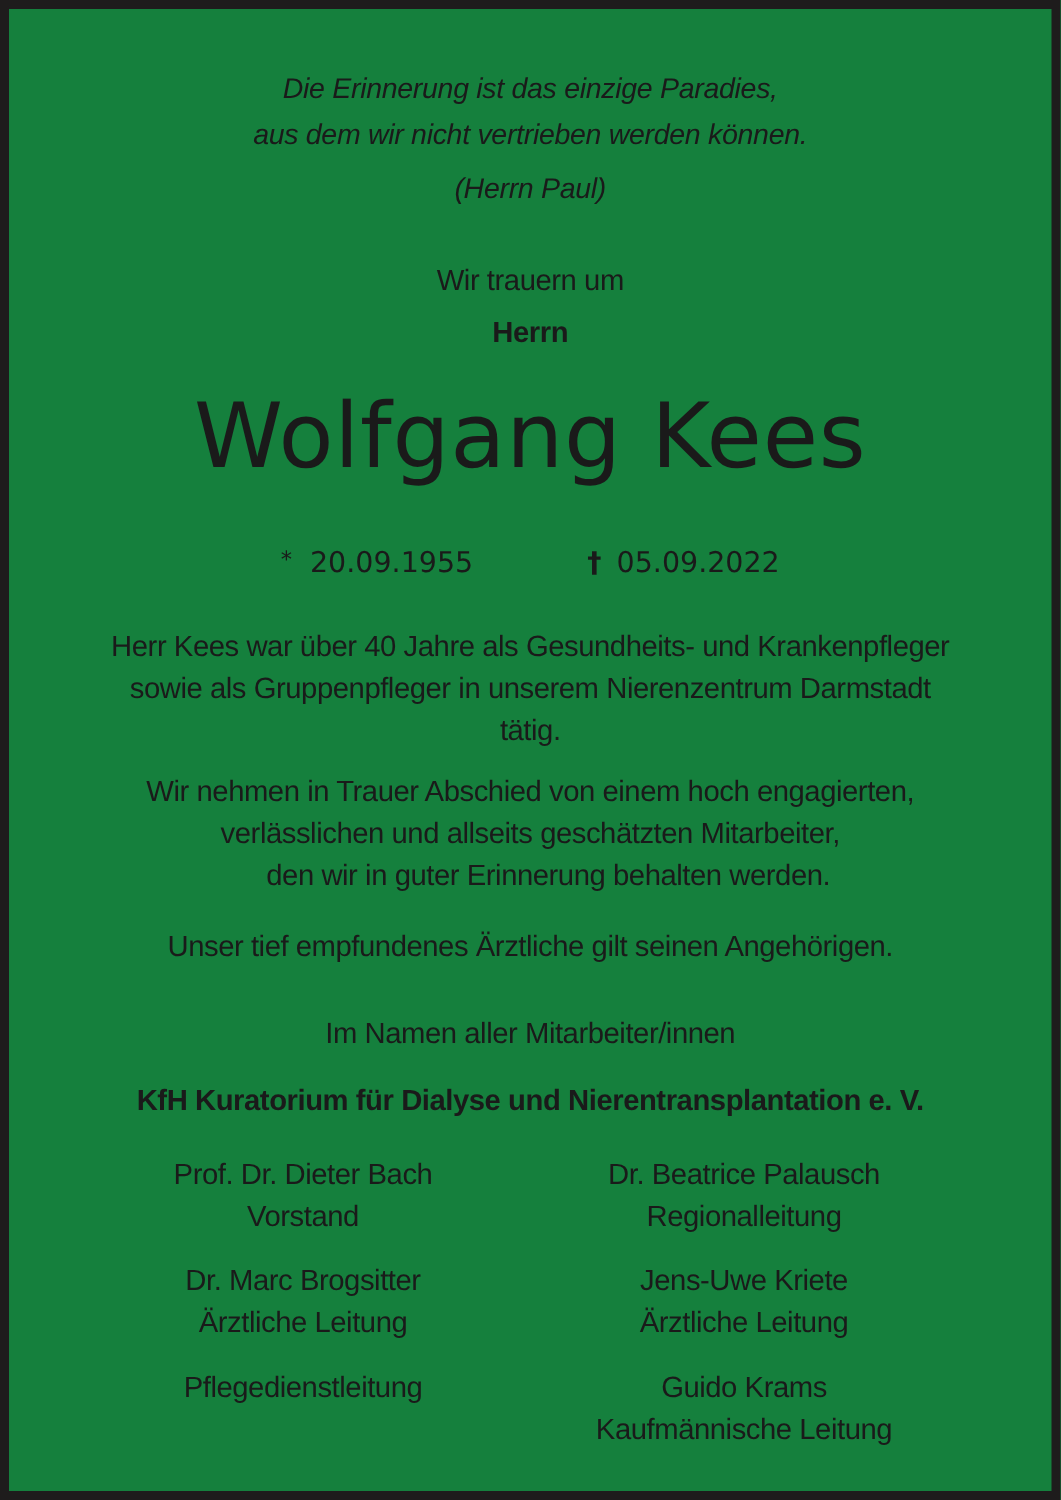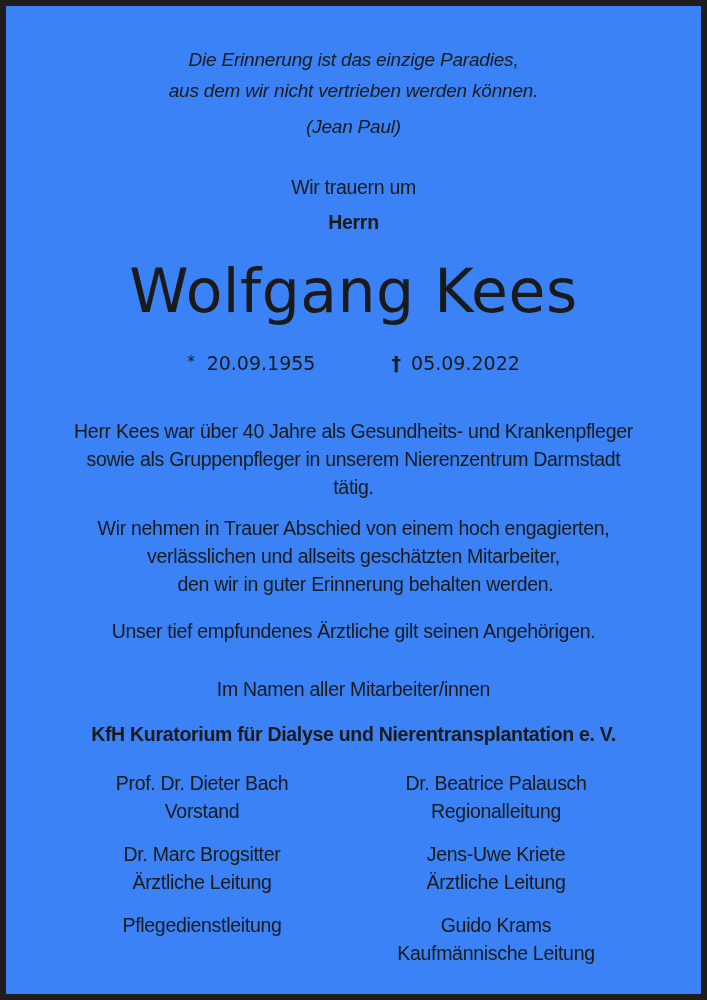--- a/index.html
+++ b/index.html
@@ -1,19 +1,19 @@
 <!DOCTYPE html>
 <html><head>
 <meta charset="utf-8">
 <style>
   html, body { margin:0; padding:0; }
   body { width:707px; height:1000px; background:#1e1c1c; position:relative; overflow:hidden; }
   .card {
     position:absolute; left:6px; top:6px; width:695px; height:988px;
-    background:#3b82f6; box-sizing:border-box;
+    background:#15803d; box-sizing:border-box;
     font-family:"Liberation Sans", "DejaVu Sans", sans-serif; color:#1a1a1a;
   }
   .line { position:absolute; left:0; right:0; text-align:center; white-space:nowrap; }
   .quote { font-style:italic; font-size:19px; letter-spacing:-0.2px; }
   .body19 { font-size:19.5px; letter-spacing:-0.3px; }
   .name {
     font-size:60px; letter-spacing:0.5px;
     font-family:"DejaVu Sans", "Liberation Sans", sans-serif; font-weight:normal;
   }
   .dates { font-family:"DejaVu Sans", sans-serif; font-size:19px; }
@@ -22,28 +22,28 @@
   .sig-col { position:absolute; width:300px; text-align:center; font-size:19.5px; letter-spacing:-0.3px; line-height:28px; }
   .sig { margin-bottom:15px; }
 </style>
 </head>
 <body>
 
 <div class="card">
 
   <div class="line quote" style="top:43px;">Die Erinnerung ist das einzige Paradies,</div>
   <div class="line quote" style="top:74px;">aus dem wir nicht vertrieben werden können.</div>
-  <div class="line quote" style="top:110px;">(Jean Paul)</div>
+  <div class="line quote" style="top:110px;">(Herrn Paul)</div>
 
   <div class="line body19" style="top:170px;">Wir trauern um</div>
   <div class="line body19" style="top:205px;font-weight:bold;">Herrn</div>
 
   <div class="line name" style="top:250px;">Wolfgang Kees</div>
 
-  <div class="line dates" style="top:346px;">
+  <div class="line dates" style="top:358px;">
     <span style="font-size:15px; vertical-align:3px; margin-right:12px;">*</span><span>20.09.1955</span>
     <span style="width:64px;"></span>
     <span style="font-weight:bold; margin-right:10px;">†</span><span>05.09.2022</span>
   </div>
 
   <div class="line body19" style="top:414px;">Herr Kees war über 40 Jahre als Gesundheits- und Krankenpfleger</div>
   <div class="line body19" style="top:442px;">sowie als Gruppenpfleger in unserem Nierenzentrum Darmstadt</div>
   <div class="line body19" style="top:470px;">tätig.</div>
 
   <div class="line body19" style="top:511px;">Wir nehmen in Trauer Abschied von einem hoch engagierten,</div>

